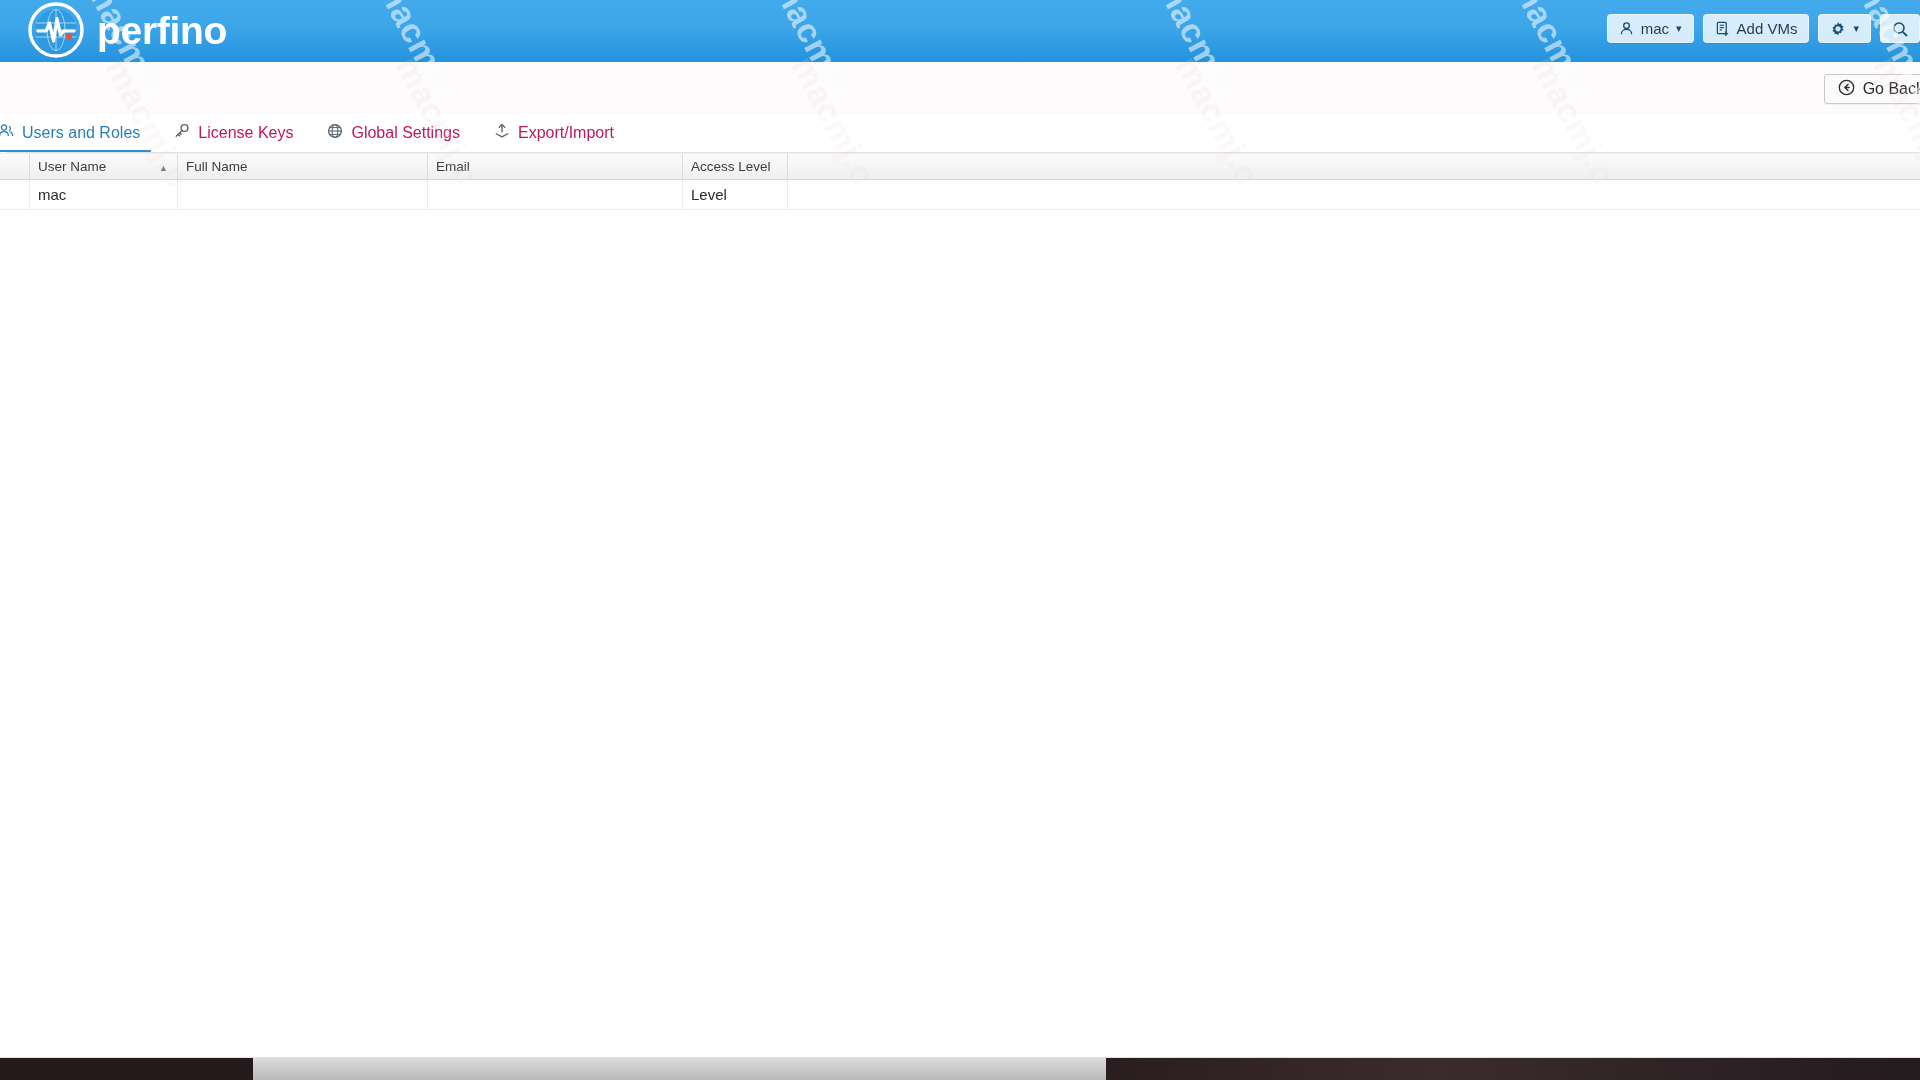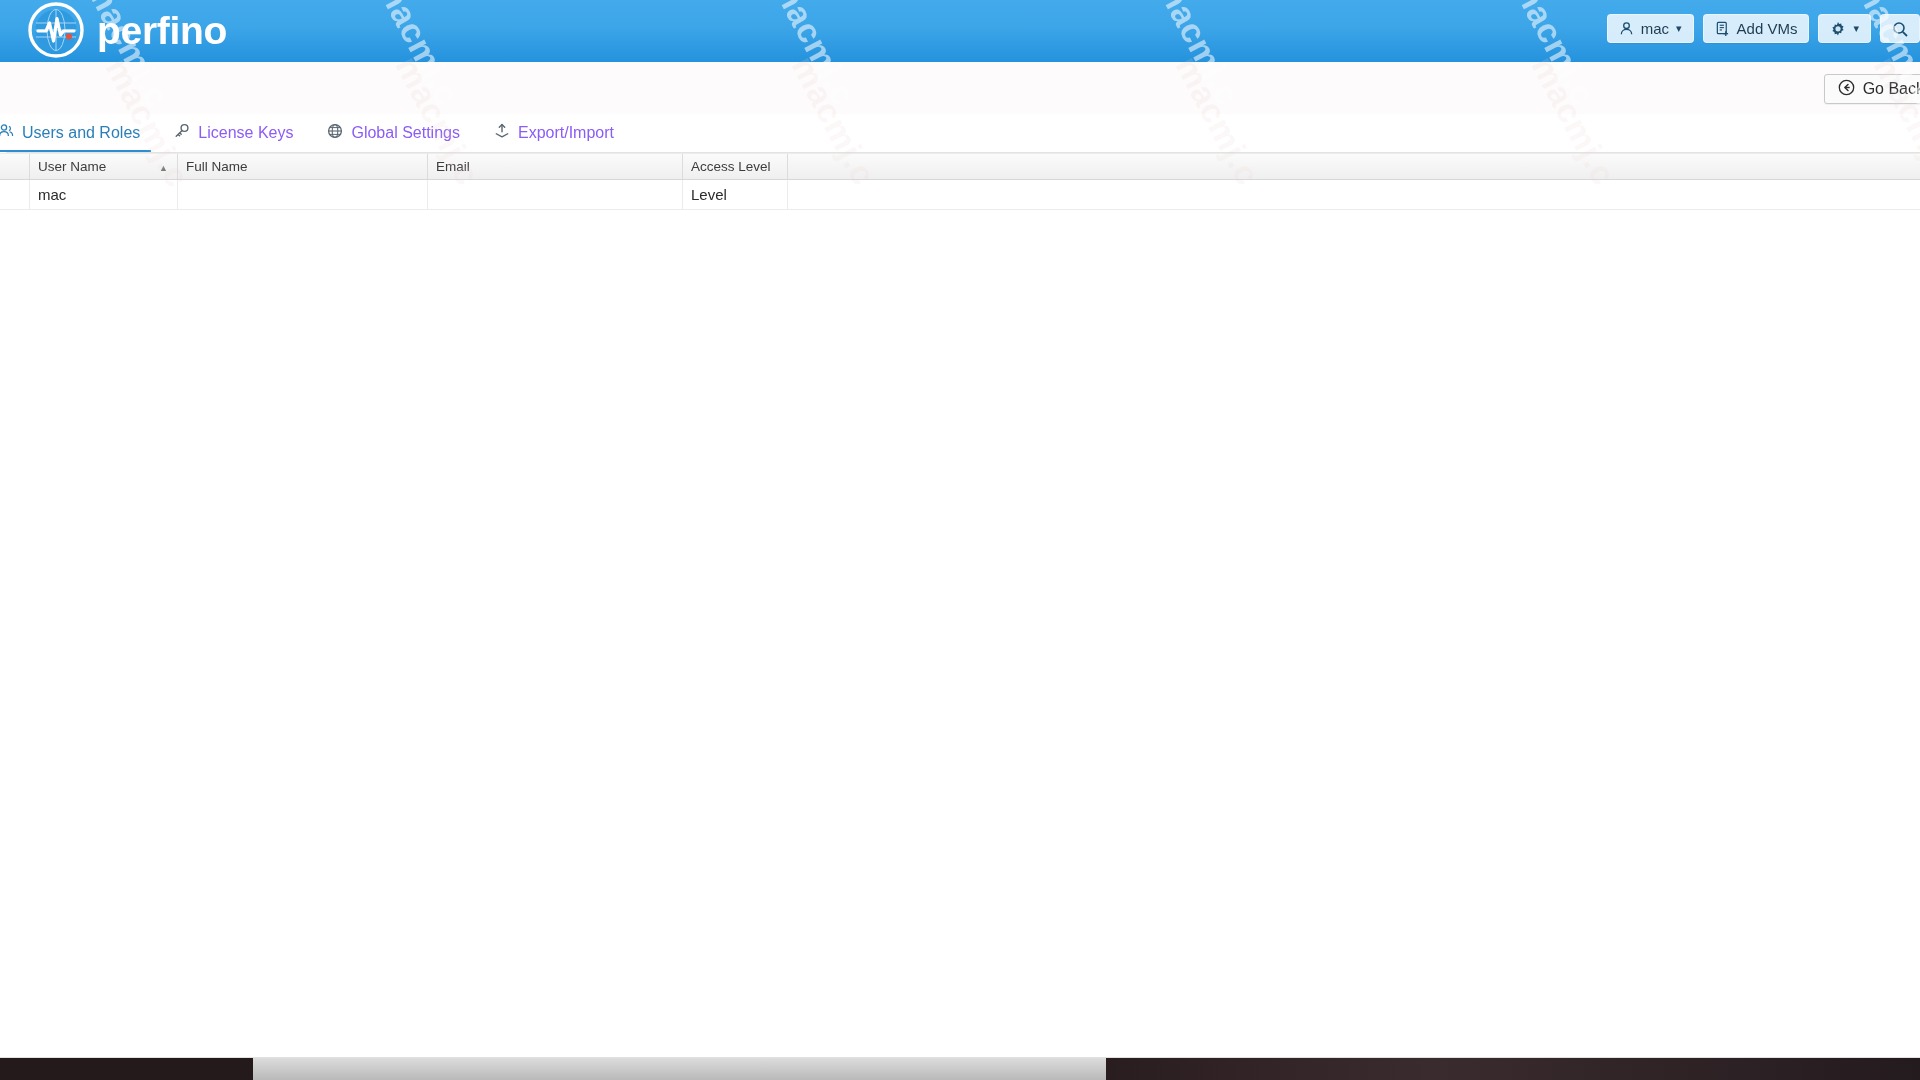--- a/index.html
+++ b/index.html
@@ -97,21 +97,21 @@
     display: flex; align-items: flex-start;
     border-bottom: 1px solid #e3e3e3;
     z-index: 10;
     margin-left: 6px;
   }
   .tab {
     display: flex; align-items: center; gap: 8px;
     height: 38px;
     padding: 0 17px;
     font-size: 16px;
-    color: #8b5cf6;
+    color: #be185d;
     cursor: pointer;
     position: relative;
     white-space: nowrap;
   }
   .tab:first-child { padding-left: 0px; margin-left: -8px; }
   .tab.active { color: #2b7fb8; }
   .tab.active::after {
     content: ""; position: absolute; left: 0; right: 6px; bottom: 0;
     height: 2px; background: #2b8fd0;
   }

